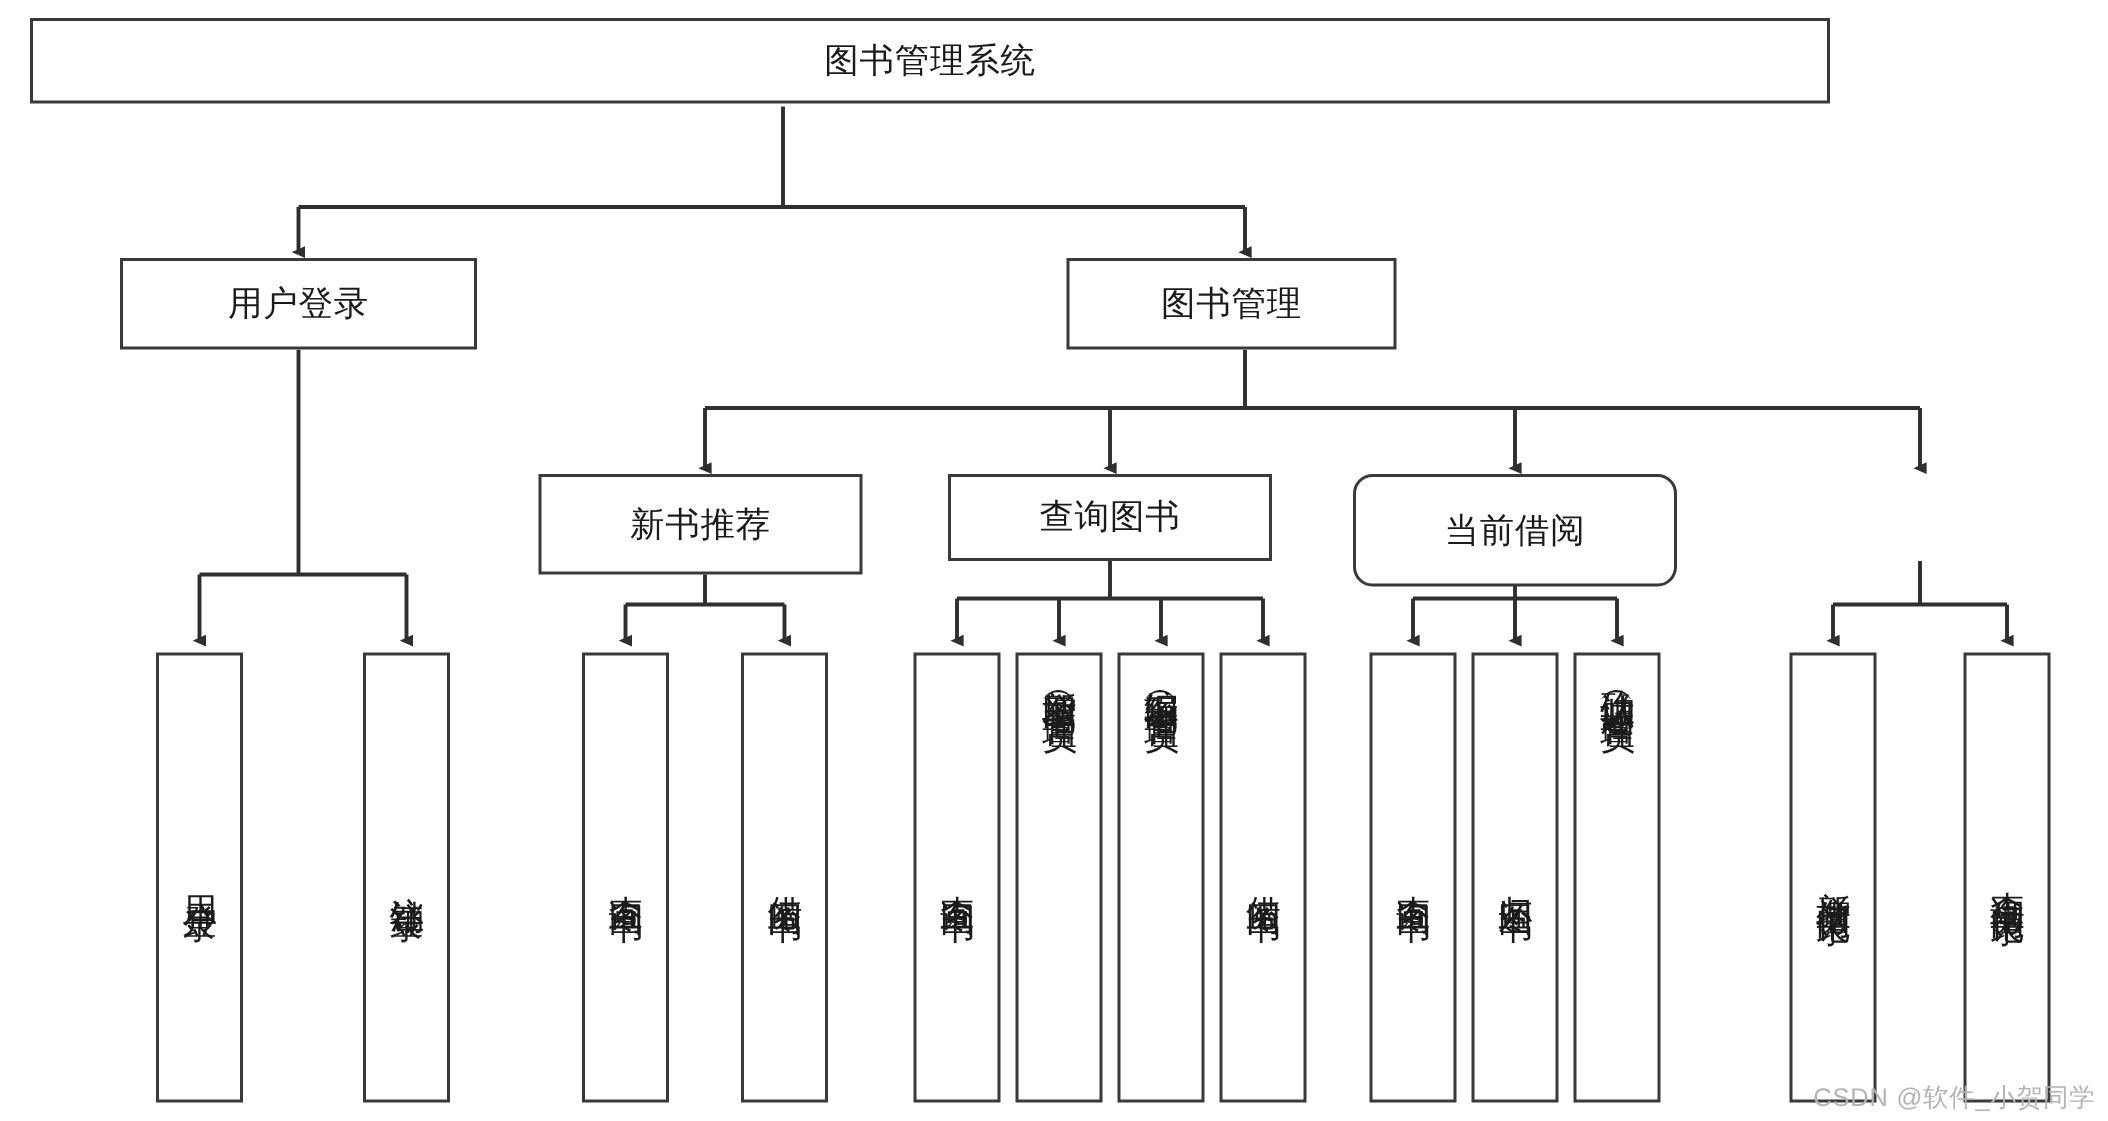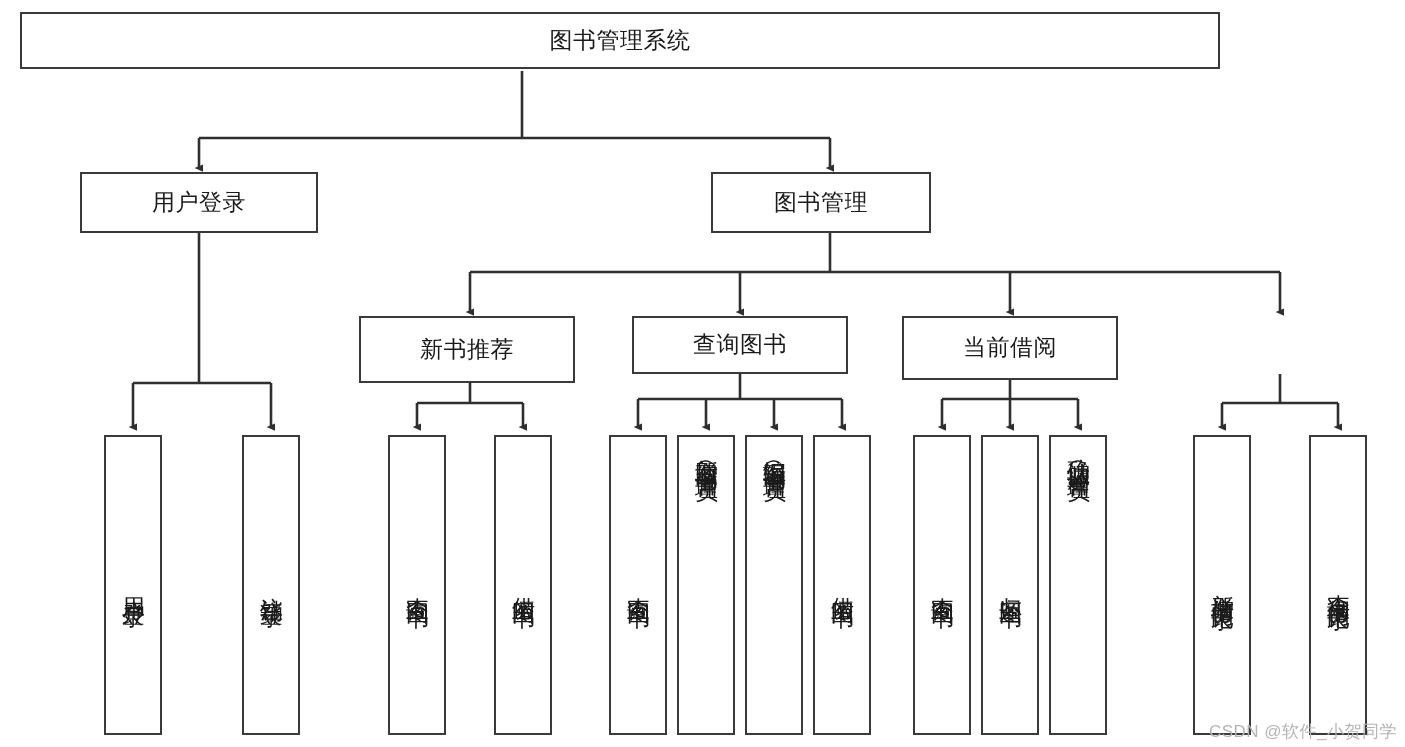--- a/index.html
+++ b/index.html
@@ -137,21 +137,21 @@
   <div class="node horiz" style="left:711px; top:172px; width:220px; height:61px;">
     <span class="node-label">图书管理</span>
   </div>
 
   <div class="node horiz" style="left:359px; top:316px; width:216px; height:67px;justify-content:center;">
     <span class="node-label">新书推荐</span>
   </div>
   <div class="node horiz" style="left:632px; top:316px; width:216px; height:58px;">
     <span class="node-label">查询图书</span>
   </div>
-  <div class="node horiz" style="left:902px; top:316px; width:216px; height:64px;">
+  <div class="node horiz" style="left:902px; top:316px; width:216px; height:75px;border-radius:13px;">
     <span class="node-label">当前借阅</span>
   </div>
 
   <div class="node vert" style="left:104px; top:435px; width:58px; height:300px;">
     <span class="node-label">用户登录</span>
   </div>
   <div class="node vert" style="left:242px; top:435px; width:58px; height:300px;">
     <span class="node-label">注销登录</span>
   </div>
 

